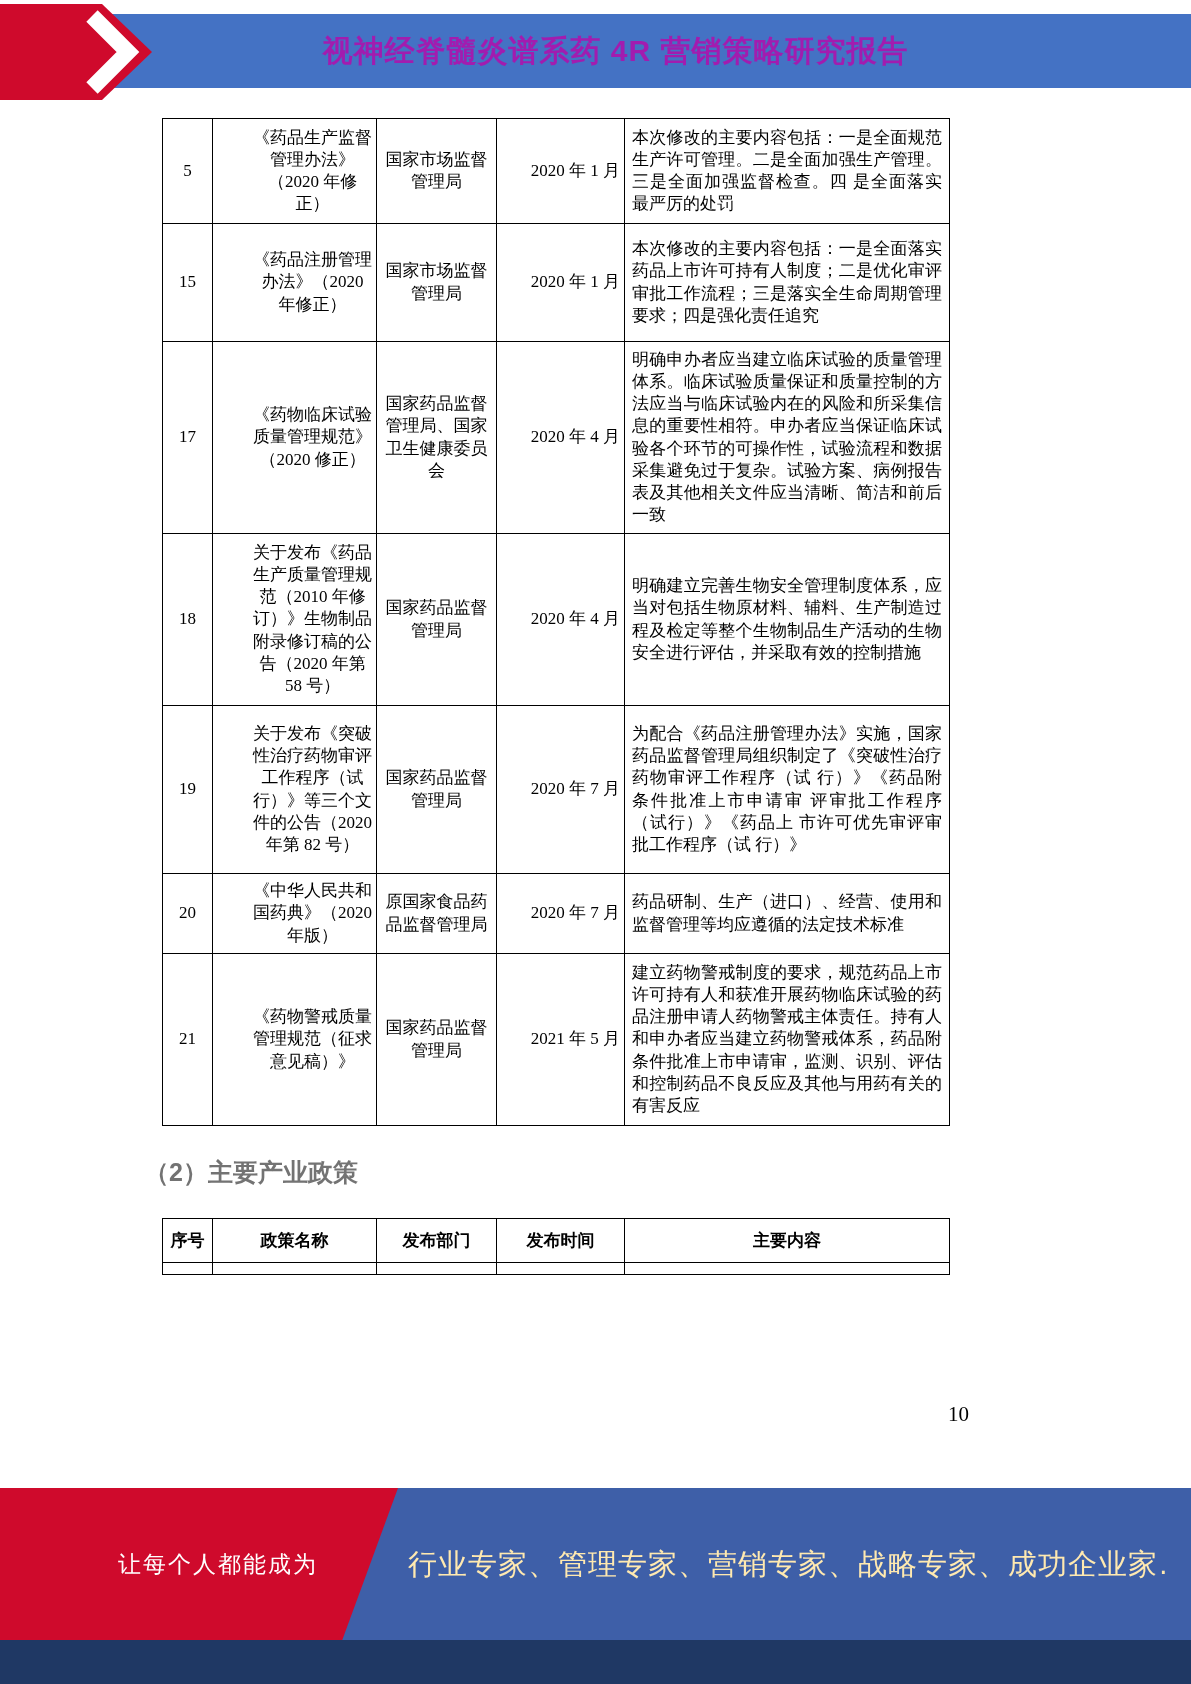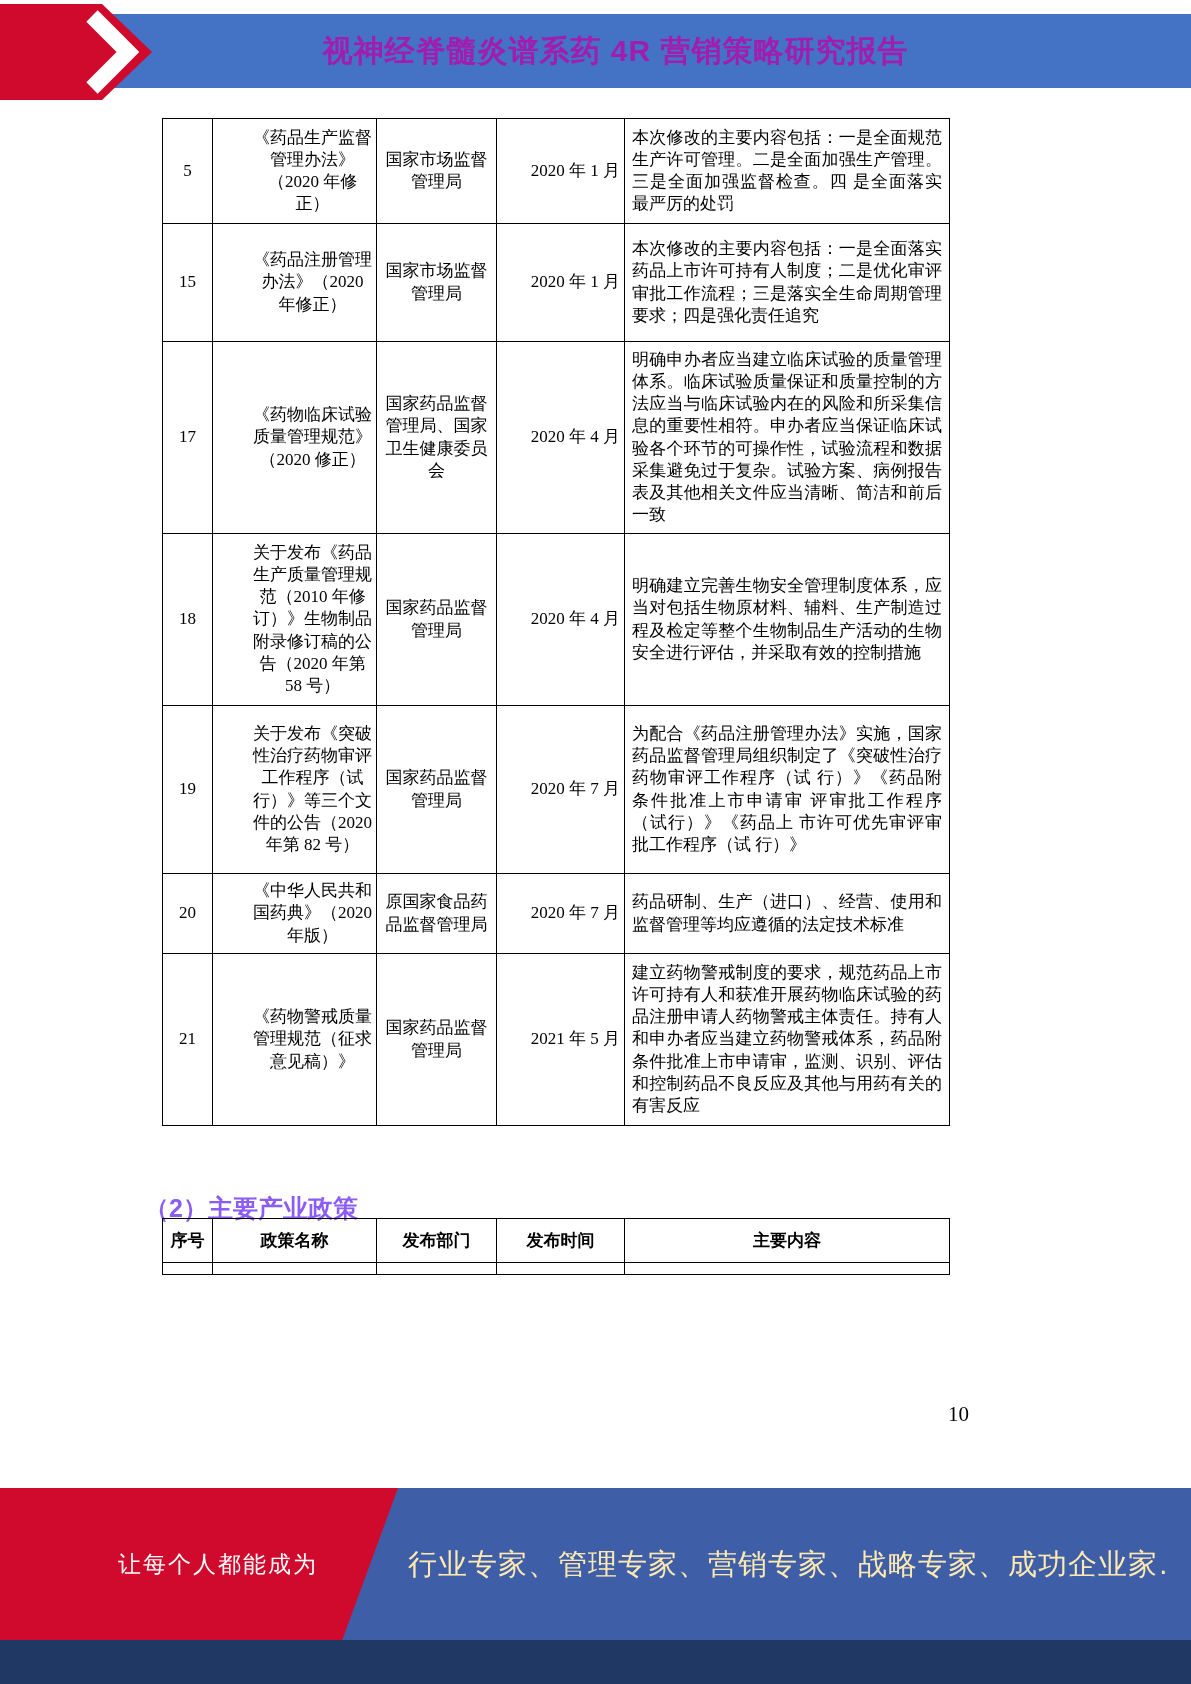--- a/index.html
+++ b/index.html
@@ -66,22 +66,21 @@
     padding: 2px 7px;
   }
 
   
   .section-heading {
     position: absolute;
     left: 144px; top: 1156px;
     font-family: "Liberation Sans", "DejaVu Sans", sans-serif;
     font-weight: bold;
     font-size: 25px;
-    color: #8b5cf6;
-    margin-top: 36px;
+    color: #737373;
   }
 
   
   .policy-table2 {
     position: absolute;
     left: 162px; top: 1218px;
     width: 787px;
     border-collapse: collapse;
     table-layout: fixed;
     font-size: 17px;

